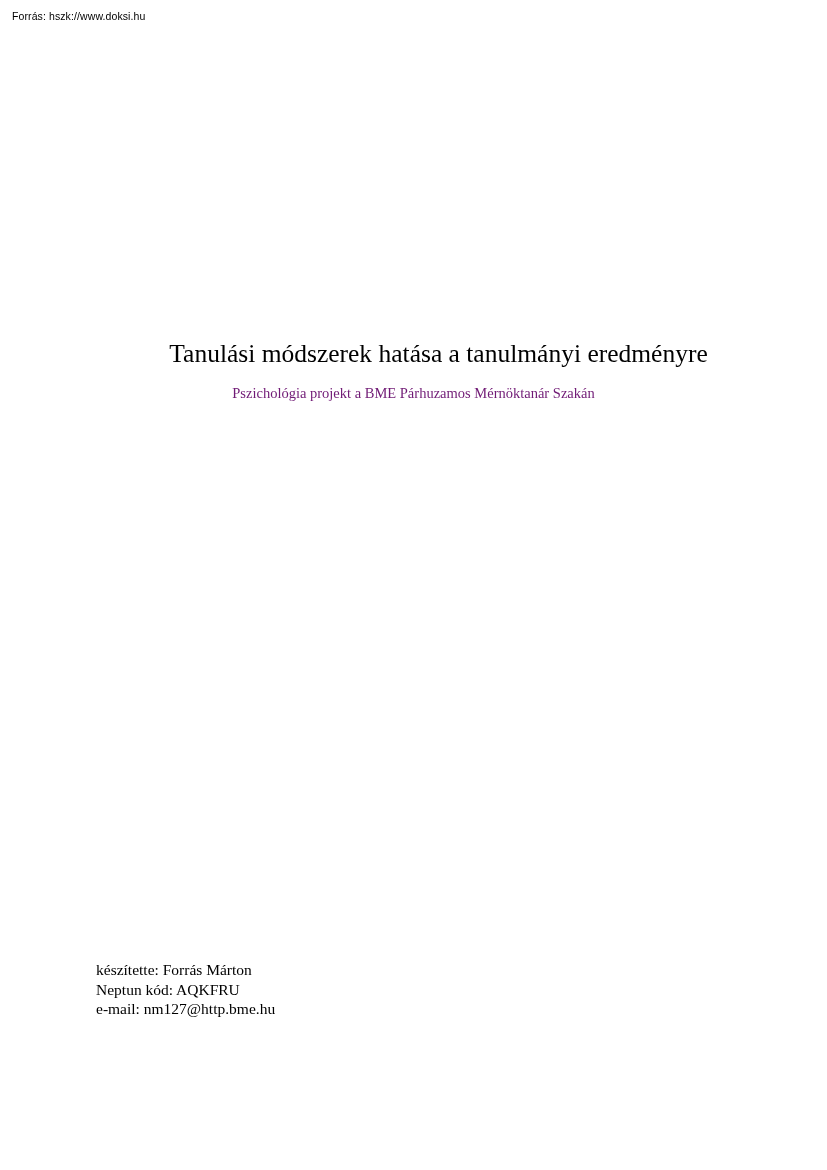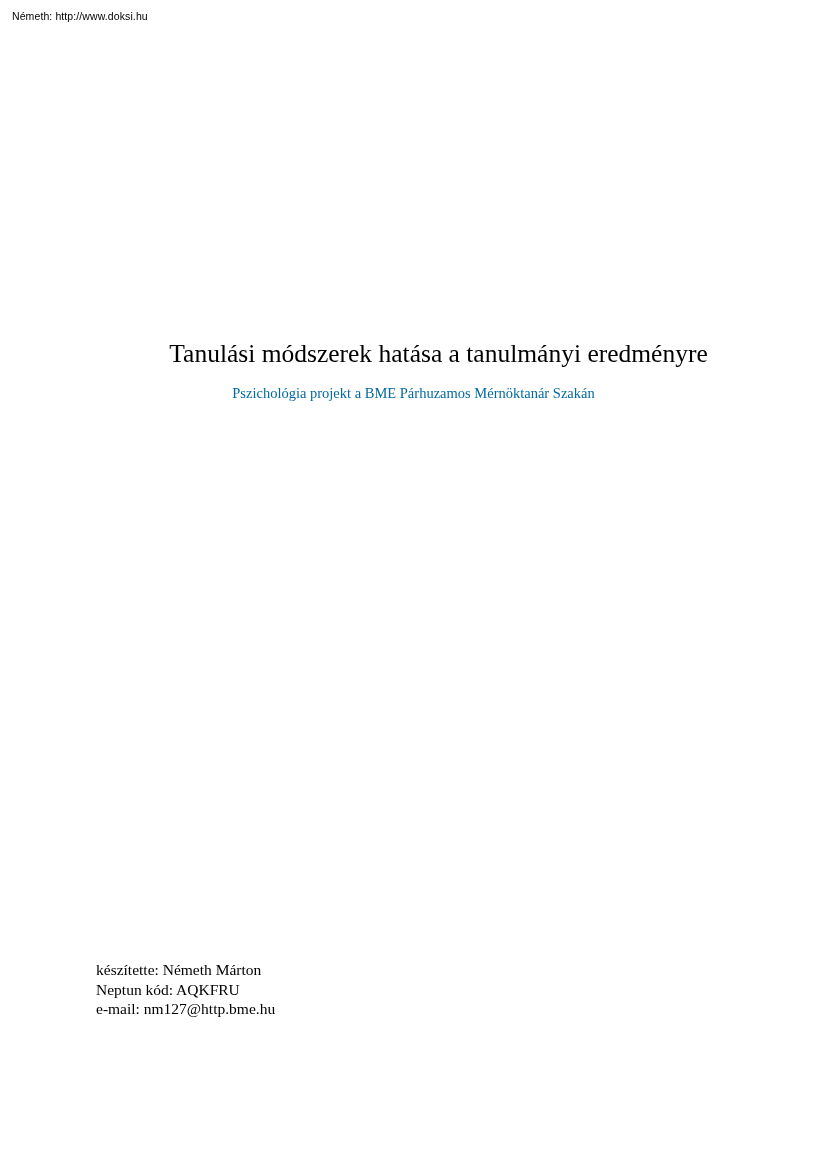--- a/index.html
+++ b/index.html
@@ -48,46 +48,46 @@
   .doc-subtitle {
     position: absolute;
     top: 385px;
     left: 0;
     width: 827px;
     text-align: center;
     font-family: "Liberation Serif", serif;
     font-size: 14.5px;
     font-weight: normal;
     line-height: 1.2;
-    color: #0369a1;
+    color: #701a75;
   }
   .author-block {
     position: absolute;
     top: 960px;
     left: 96px;
     font-family: "Liberation Serif", serif;
     font-size: 15.5px;
     line-height: 1.27;
     color: #000000;
   }
   .author-line {
     display: block;
     white-space: nowrap;
   }
 </style>
 </head>
 <body>
 
 <div class="page">
 
-  <div class="source-bar">Németh: http://www.doksi.hu</div>
+  <div class="source-bar">Forrás: hszk://www.doksi.hu</div>
 
   <h1 class="doc-title">Tanulási módszerek hatása a tanulmányi eredményre</h1>
 
   <div class="doc-subtitle">Pszichológia projekt a BME Párhuzamos Mérnöktanár Szakán</div>
 
   <div class="author-block">
-    <span class="author-line">készítette: Németh Márton</span>
+    <span class="author-line">készítette: Forrás Márton</span>
     <span class="author-line">Neptun kód: AQKFRU</span>
     <span class="author-line">e-mail: nm127@http.bme.hu</span>
   </div>
 
 </div>
 
 </body></html>

